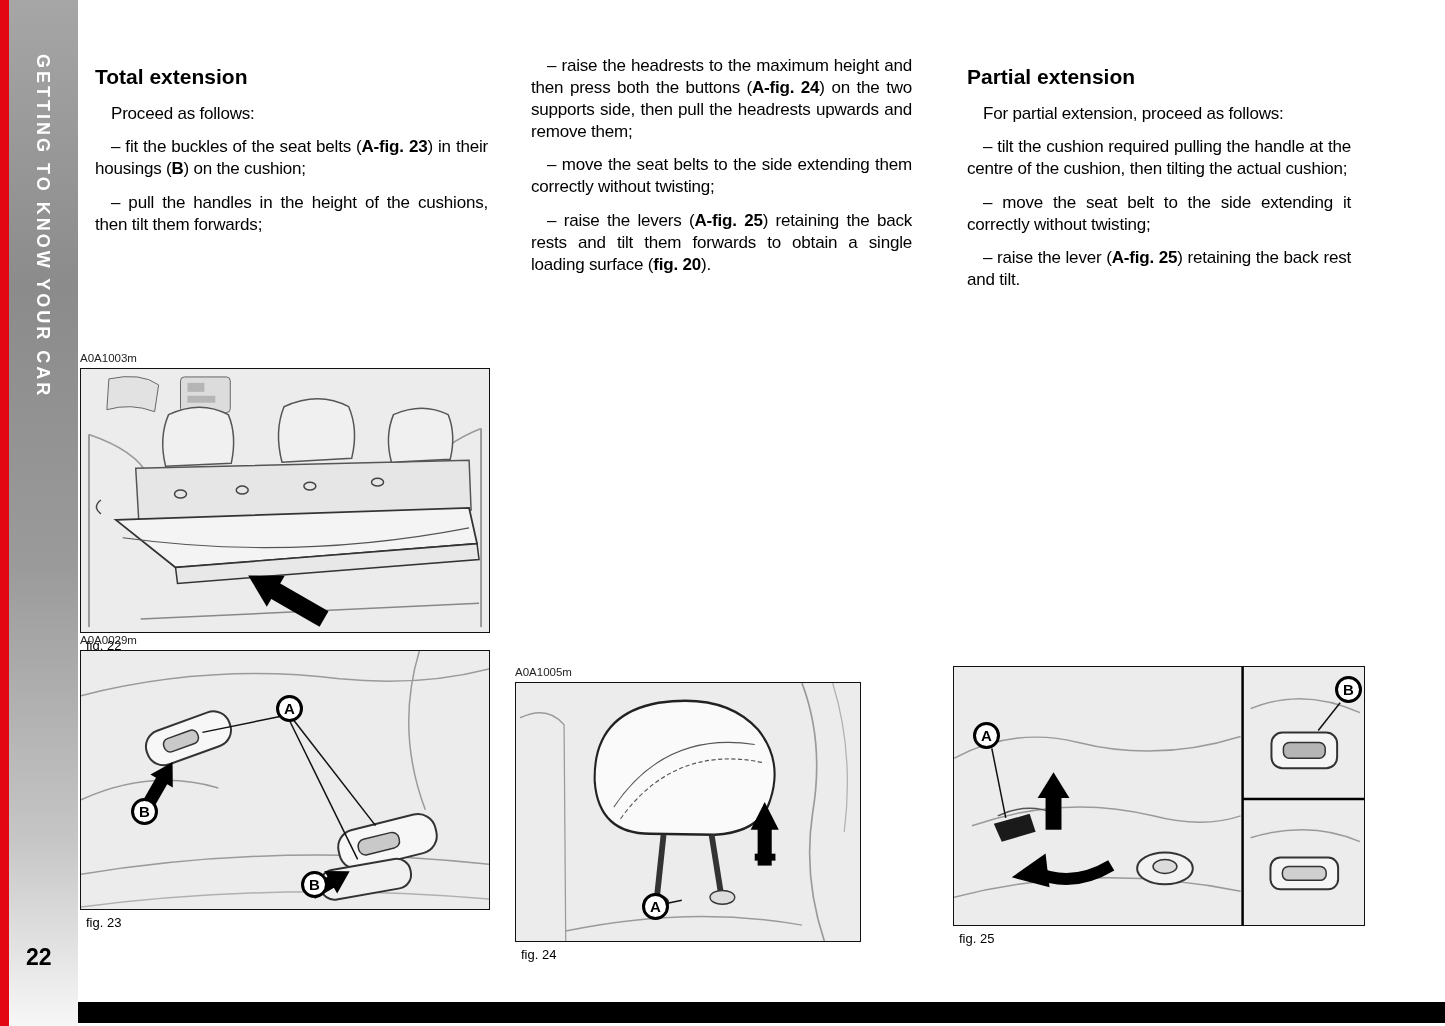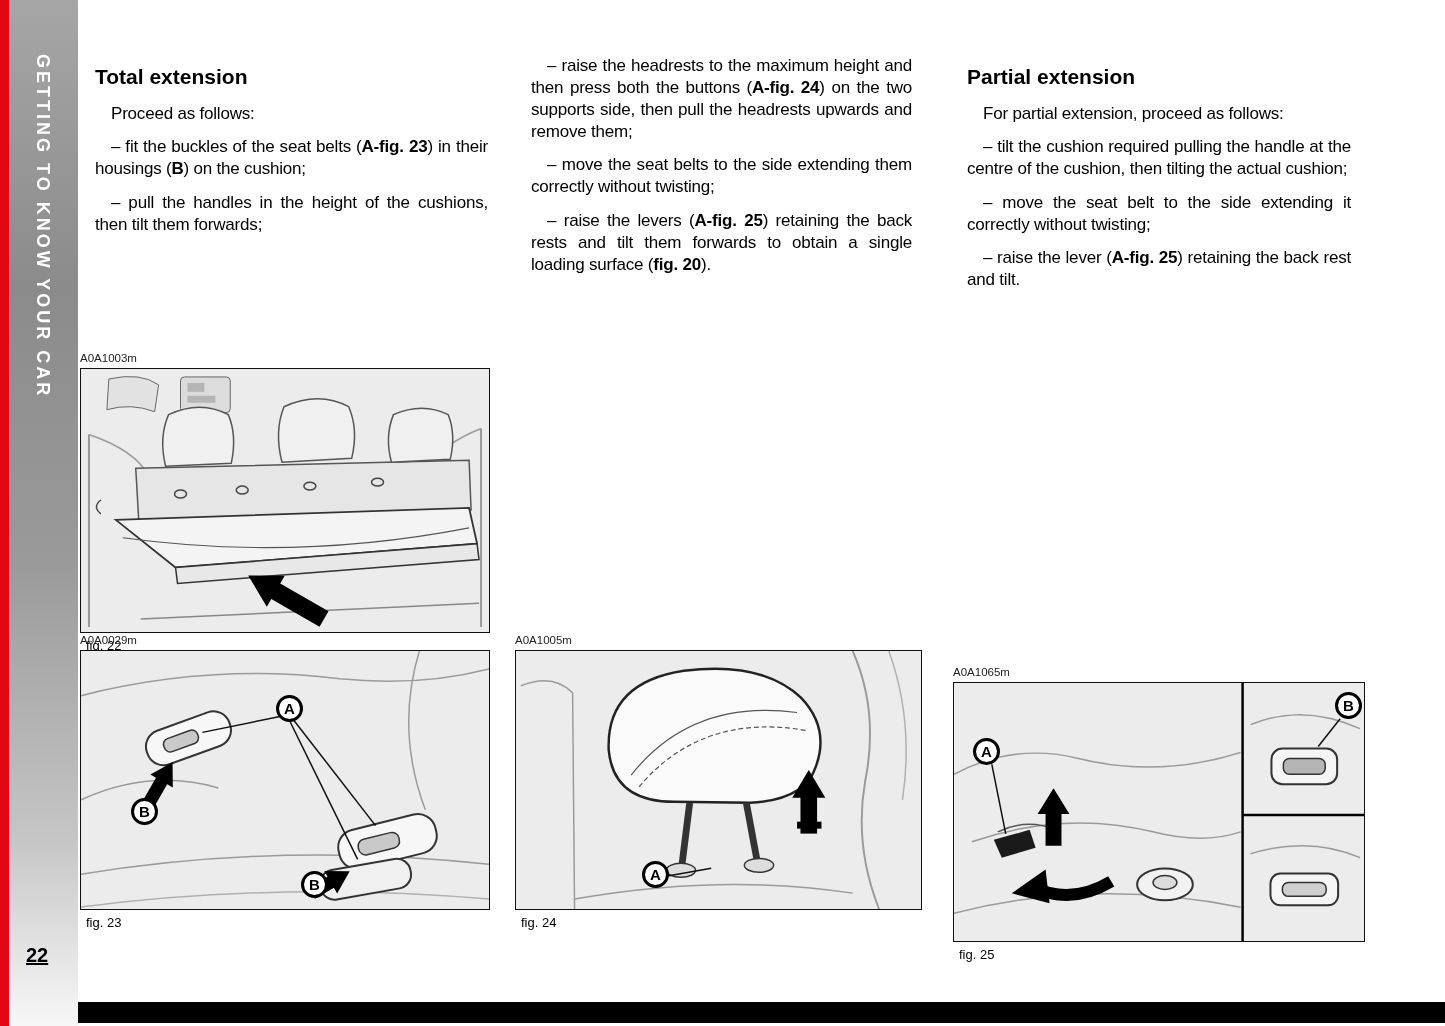--- a/index.html
+++ b/index.html
@@ -11,21 +11,21 @@
   .red-strip { position:absolute; left:0; top:0; width:9px; height:100%; background:#e30613; }
   .side-bar {
     position:absolute; left:9px; top:0; width:69px; height:100%;
     background:linear-gradient(180deg,#a6a6a6 0%, #8b8b8b 28%, #9a9a9a 55%, #c6c6c6 82%, #efefef 97%, #f7f7f7 100%);
   }
   .side-label {
     position:absolute; left:32px; top:54px;
     writing-mode:vertical-rl; color:#ffffff; font-weight:bold;
     font-size:18px; letter-spacing:3px; white-space:nowrap;
   }
-  .page-num { position:absolute; left:26px; top:944px; font-size:20px; font-weight:bold;text-decoration:underline; }
+  .page-num { position:absolute; left:26px; top:944px; font-size:23px; font-weight:bold; }
   .bottom-bar { position:absolute; left:78px; right:0; top:1002px; height:21px; background:#000; }
 
   .col { position:absolute; top:55px; text-align:justify; font-size:17px; line-height:1.3; letter-spacing:-0.2px; }
   .col h2 { font-size:21px; font-weight:bold; letter-spacing:0; margin:8px 0 13px 0; text-align:left; }
   .col p { margin:0 0 11px 0; text-indent:16px; }
   #col1 { left:95px;  width:393px; }
   #col2 { left:531px; width:381px; }
   #col3 { left:967px; width:384px; }
 
   .figure { position:absolute; }
@@ -140,21 +140,21 @@
           <rect x="-6.5" y="20" width="13" height="24"></rect>
         </g>
       </svg>
       <div class="badge" style="left:195px; top:44px;">A</div>
       <div class="badge" style="left:50px;  top:147px;">B</div>
       <div class="badge" style="left:220px; top:220px;">B</div>
     </div>
     <div class="fig-caption">fig. 23</div>
   </div>
 
-  <div class="figure" style="left:515px; top:634px; width:407px;">
+  <div class="figure" style="left:515px; top:666px; width:346px;">
     <div class="fig-code">A0A1005m</div>
     <div class="fig-box" style="height:260px;">
       <svg viewBox="0 0 415 260" preserveAspectRatio="none">
         <rect width="415" height="260" fill="#ececec"></rect>
         <path d="M345,0 Q372,60 358,130 Q346,195 372,260" fill="none" stroke="#9a9a9a" stroke-width="2"></path>
         <path d="M382,0 Q408,70 396,150" fill="none" stroke="#b0b0b0" stroke-width="1.5"></path>
         <path d="M5,35 Q38,22 58,42 L60,260" fill="none" stroke="#9a9a9a" stroke-width="1.5"></path>
         <path d="M60,250 Q210,224 345,244" fill="none" stroke="#9a9a9a" stroke-width="1.5"></path>
         <path d="M95,100 Q92,32 172,20 Q252,10 292,47 Q322,78 307,117 Q296,150 240,153 L162,152 Q100,152 95,100 Z" fill="#fafafa" stroke="#222" stroke-width="2.5"></path>
         <path d="M118,125 Q180,48 288,62" fill="none" stroke="#555" stroke-width="1.2"></path>
@@ -169,21 +169,20 @@
           <rect x="-8.5" y="26" width="17" height="38"></rect>
         </g>
         <rect x="288" y="172" width="25" height="7" fill="#000"></rect>
       </svg>
       <div class="badge" style="left:126px; top:210px;">A</div>
     </div>
     <div class="fig-caption">fig. 24</div>
   </div>
 
   <div class="figure" style="left:953px; top:666px; width:412px;">
-    <div class="fig-code">A0A1065m</div>
     <div class="fig-box" style="height:260px;">
       <svg viewBox="0 0 412 260" preserveAspectRatio="none">
         <rect width="412" height="260" fill="#ececec"></rect>
         <path d="M0,92 Q60,60 125,76 Q205,96 288,70" fill="none" stroke="#9a9a9a" stroke-width="1.5"></path>
         <path d="M18,160 Q110,128 200,150 Q250,163 288,150" fill="none" stroke="#9a9a9a" stroke-width="1.5"></path>
         <path d="M0,232 Q140,196 288,226" fill="none" stroke="#9a9a9a" stroke-width="1.5"></path>
         <polygon points="40,158 76,148 82,166 48,176" fill="#1a1a1a"></polygon>
         <path d="M44,150 q30,-14 58,-2" fill="none" stroke="#555" stroke-width="1.5"></path>
         <line x1="38" y1="82" x2="52" y2="152" stroke="#111" stroke-width="1.5"></line>
         <g transform="translate(100,106)" fill="#000">

